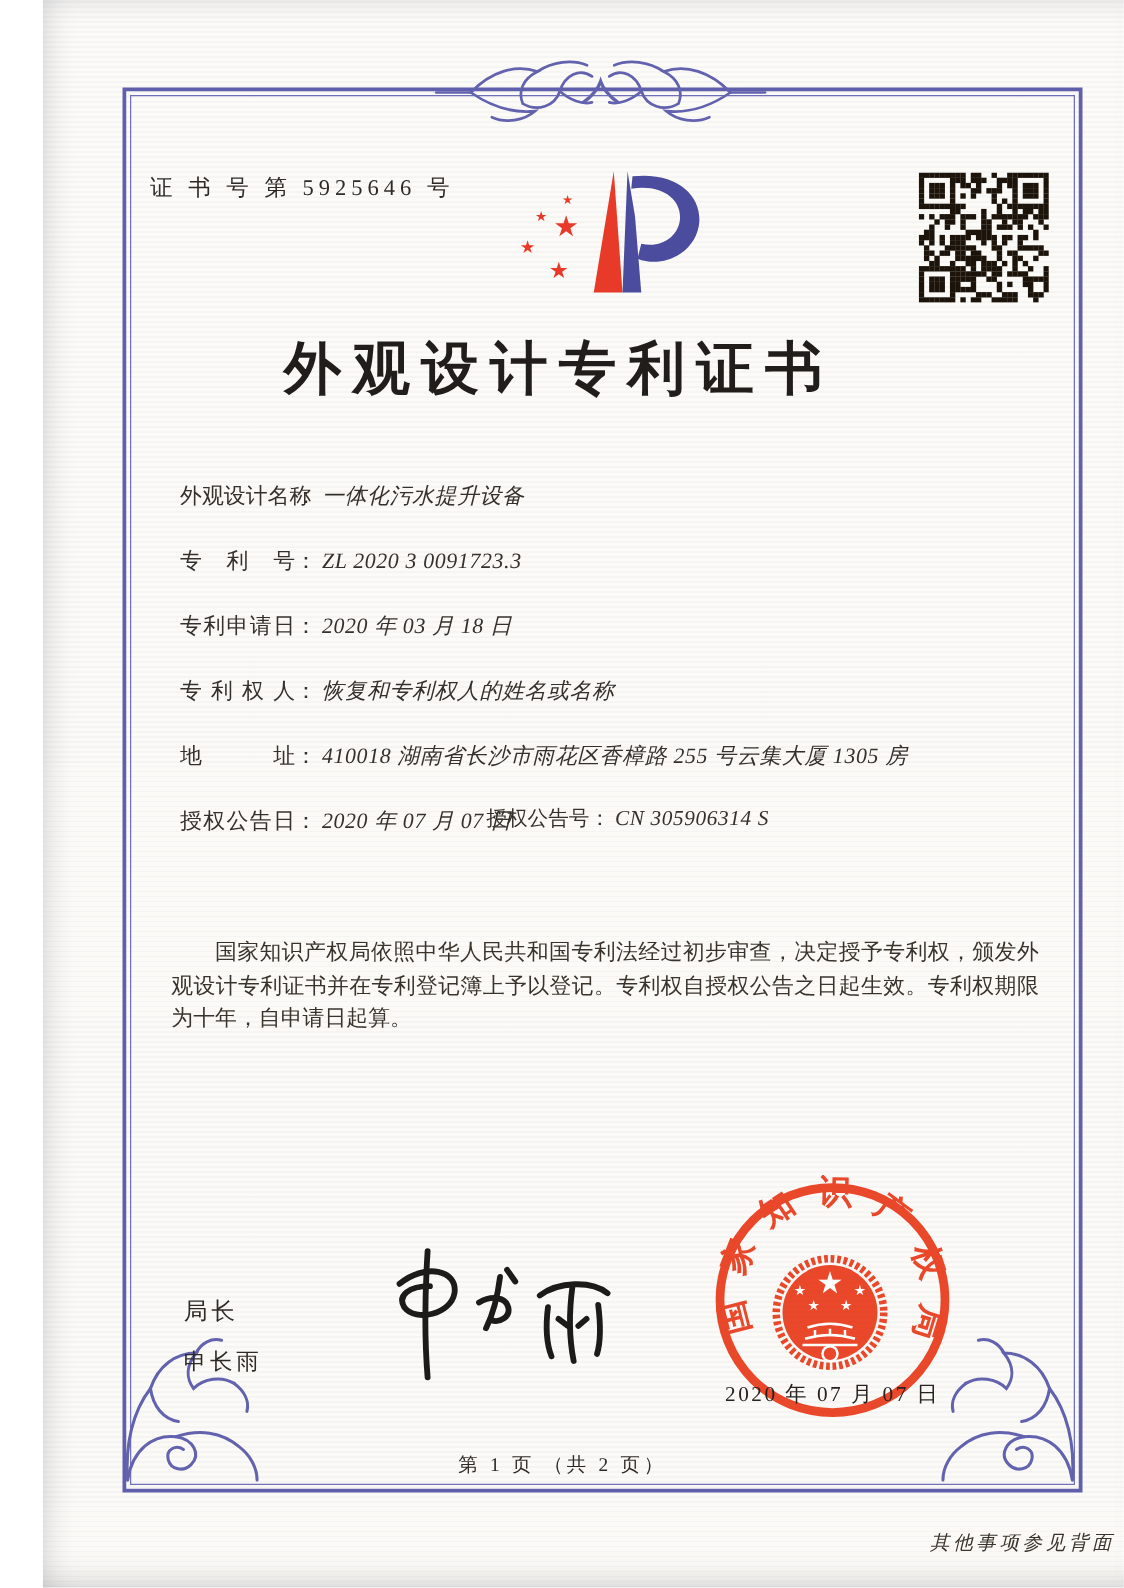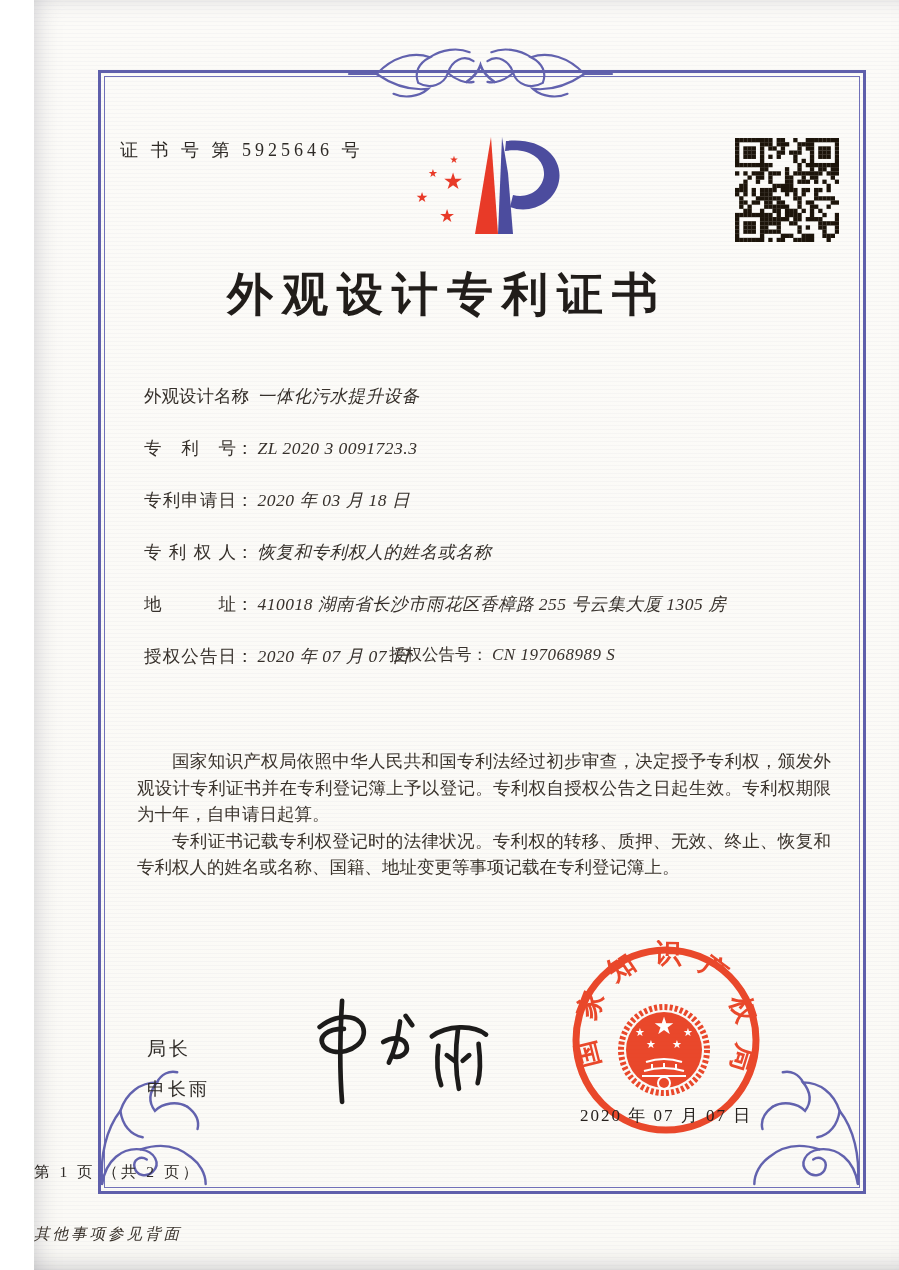--- a/index.html
+++ b/index.html
@@ -39,22 +39,22 @@
     line-height:26.5px;text-align:justify;color:#3a332c;}
   .body-text p{margin:0;text-indent:2em;}
   
   .officer-title{position:absolute;left:113px;top:1036px;font-size:19px;letter-spacing:3px;color:#2e2a26;}
   .officer-name{position:absolute;left:113px;top:1077px;font-size:18px;letter-spacing:3px;color:#2e2a26;}
   .signature{position:absolute;left:252px;top:992px;width:215px;height:115px;}
   
   .seal{position:absolute;left:532px;top:940px;width:200px;height:200px;opacity:.92;}
   .seal-date{position:absolute;left:546px;top:1104px;font-size:17px;letter-spacing:2px;color:#27221e;z-index:5;}
   
-  .page-num{position:absolute;left:0;top:1162px;width:832px;font-size:15.5px;letter-spacing:3px;color:#2e2a26;}
-  .back-note{position:absolute;left:0;top:1224px;width:832px;text-align:left;font-size:15.5px;letter-spacing:3px;color:#3a332c;font-style:italic;}
+  .page-num{position:absolute;left:0;top:1162px;width:832px;text-align:center;font-size:15.5px;letter-spacing:3px;color:#2e2a26;}
+  .back-note{position:absolute;left:0;top:1224px;width:832px;text-align:right;font-size:15.5px;letter-spacing:3px;color:#3a332c;font-style:italic;padding-left:26px;}
 </style>
 </head>
 <body>
 
 <div class="page">
 
   <div class="frame"></div>
 
   <div class="ornament" style="left:313px;top:44px;width:267px;height:60px;">
     <svg width="267" height="60" viewBox="0 0 270 60" fill="none" stroke="#6262ae" stroke-width="2.2" stroke-linecap="round">
@@ -461,27 +461,26 @@
       <span class="flabel">专利申请日</span><span class="fcolon">：</span><span class="fvalue">2020 年 03 月 18 日</span>
     </div>
     <div class="frow">
       <span class="flabel">专利权人</span><span class="fcolon">：</span><span class="fvalue">恢复和专利权人的姓名或名称</span>
     </div>
     <div class="frow">
       <span class="flabel">地址</span><span class="fcolon">：</span><span class="fvalue">410018 湖南省长沙市雨花区香樟路 255 号云集大厦 1305 房</span>
     </div>
     <div class="frow">
       <span class="flabel">授权公告日</span><span class="fcolon">：</span><span class="fvalue">2020 年 07 月 07 日</span>
-      <span class="fsecond"><span>授权公告号</span><span class="fcolon">：</span><span class="fvalue">CN 197068989 S</span></span>
+      <span class="fsecond"><span>授权公告号</span><span class="fcolon">：</span><span class="fvalue">CN 305906314 S</span></span>
     </div>
   </div>
 
   <div class="body-text">
     <p>国家知识产权局依照中华人民共和国专利法经过初步审查，决定授予专利权，颁发外观设计专利证书并在专利登记簿上予以登记。专利权自授权公告之日起生效。专利权期限为十年，自申请日起算。</p>
-    <p>专利证书记载专利权登记时的法律状况。专利权的转移、质押、无效、终止、恢复和专利权人的姓名或名称、国籍、地址变更等事项记载在专利登记簿上。</p>
   </div>
 
   <div class="officer-title">局长</div>
   <div class="officer-name">申长雨</div>
 
   <div class="signature">
     <svg width="215" height="115" viewBox="0 0 230 120" fill="none" stroke="#1c1b1a" stroke-width="5" stroke-linecap="round">
       <path d="M60 8 C58 40 57 80 60 116"></path>
       <path d="M36 36 C58 18 86 24 83 44 C80 62 50 69 40 56 C34 46 44 38 62 38"></path>
       <path d="M122 30 C120 46 116 62 110 74"></path>

